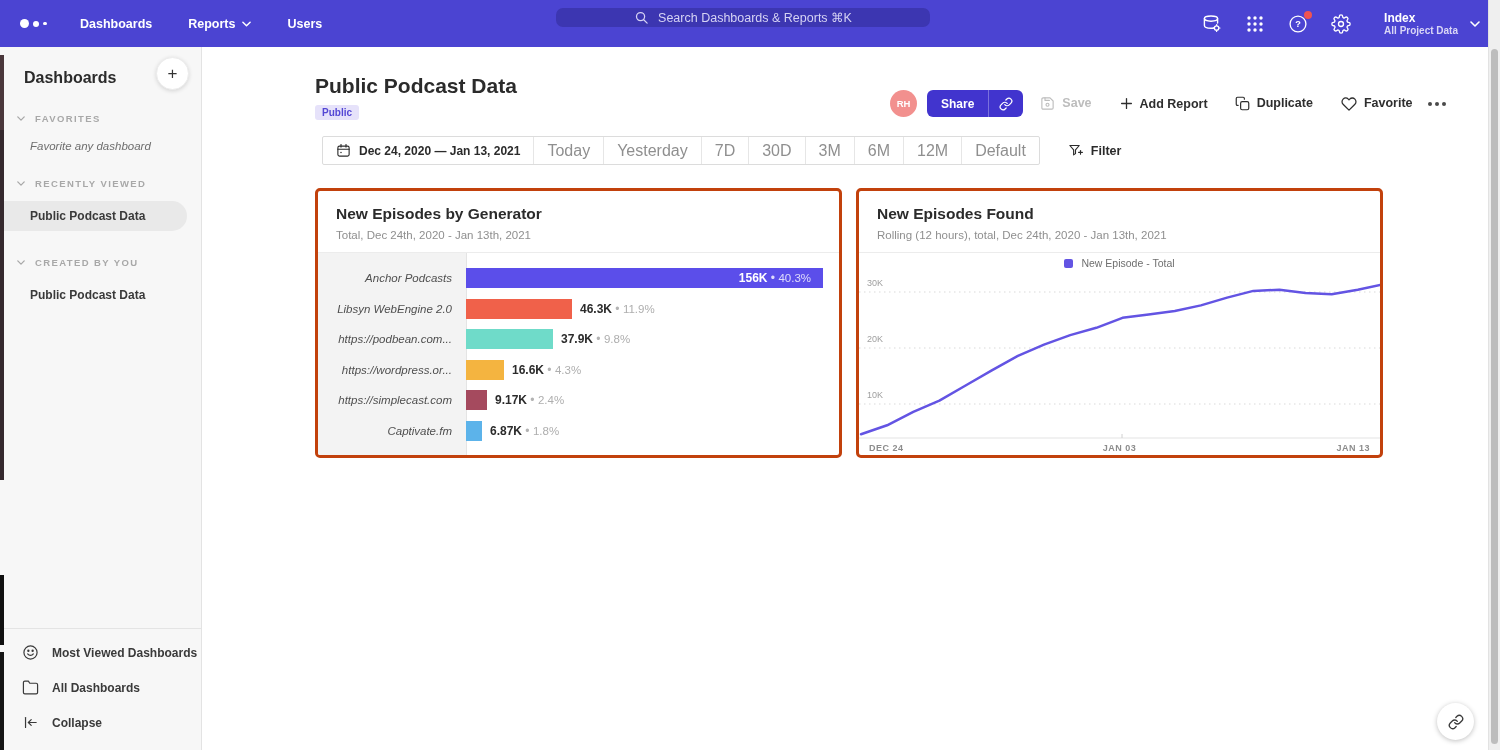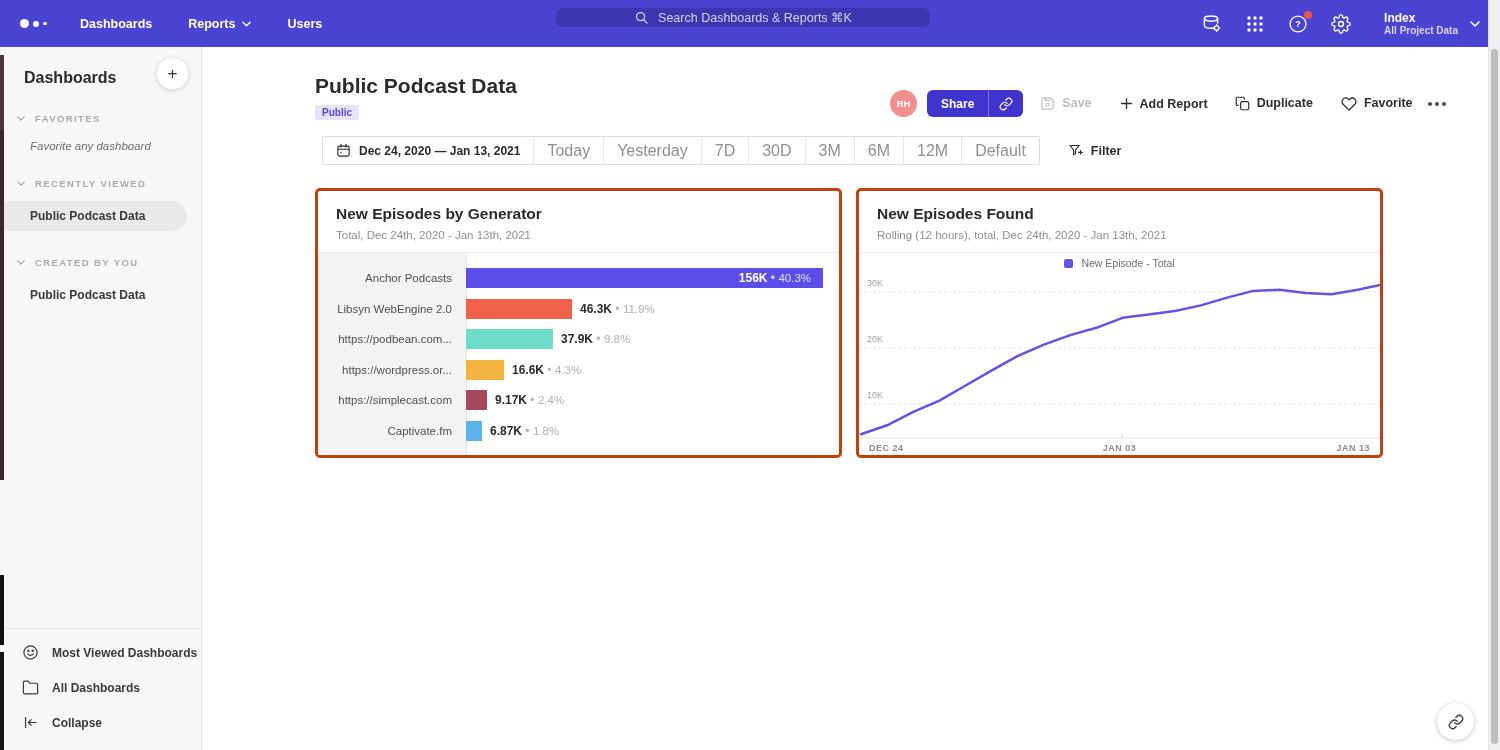--- a/index.html
+++ b/index.html
@@ -84,21 +84,21 @@
   .card-header { padding:14px 18px 11px; border-bottom:1px solid #ececec; }
   .card-title { font-size:15.5px; font-weight:bold; color:#2b2b2b; }
   .card-subtitle { margin-top:6px; font-size:11.5px; color:#8f8f8f; }
 
   
   .bar-body { position:absolute; left:0; right:0; top:62px; bottom:0; }
   .bar-body::before { content:""; position:absolute; left:0; top:0; bottom:0; width:148px;
     background:#f3f3f3; border-right:1px solid #e4e4e4; }
   .bar-rows { position:relative; padding-top:10px; }
   .bar-row { display:flex; align-items:center; height:30.5px; }
-  .bar-label { width:148px; padding-right:14px; text-align:right; font-size:11.5px; color:#4f4f4f; flex:none; }
+  .bar-label { width:148px; padding-right:14px; text-align:right; font-size:11.5px; color:#4f4f4f; flex:none;font-style:italic; }
   .bar-track { flex:1; display:flex; align-items:center; position:relative; height:100%; }
   .bar { height:20px; position:relative; flex:none; }
   .bar-val { font-size:12px; font-weight:bold; color:#2b2b2b; margin-left:8px; white-space:nowrap; }
   .bar-val .sep { color:#b3b3b3; font-weight:normal; }
   .bar-val .pct { color:#aeaeae; font-weight:normal; font-size:11.5px; }
   .bar-val.inside { position:absolute; right:12px; top:50%; transform:translateY(-50%); margin:0; color:#fff; }
   .bar-val.inside .sep, .bar-val.inside .pct { color:rgba(255,255,255,.8); }
 
   
   .legend-row { position:absolute; left:0; right:0; top:66px; display:flex; justify-content:center; align-items:center; gap:8px;

